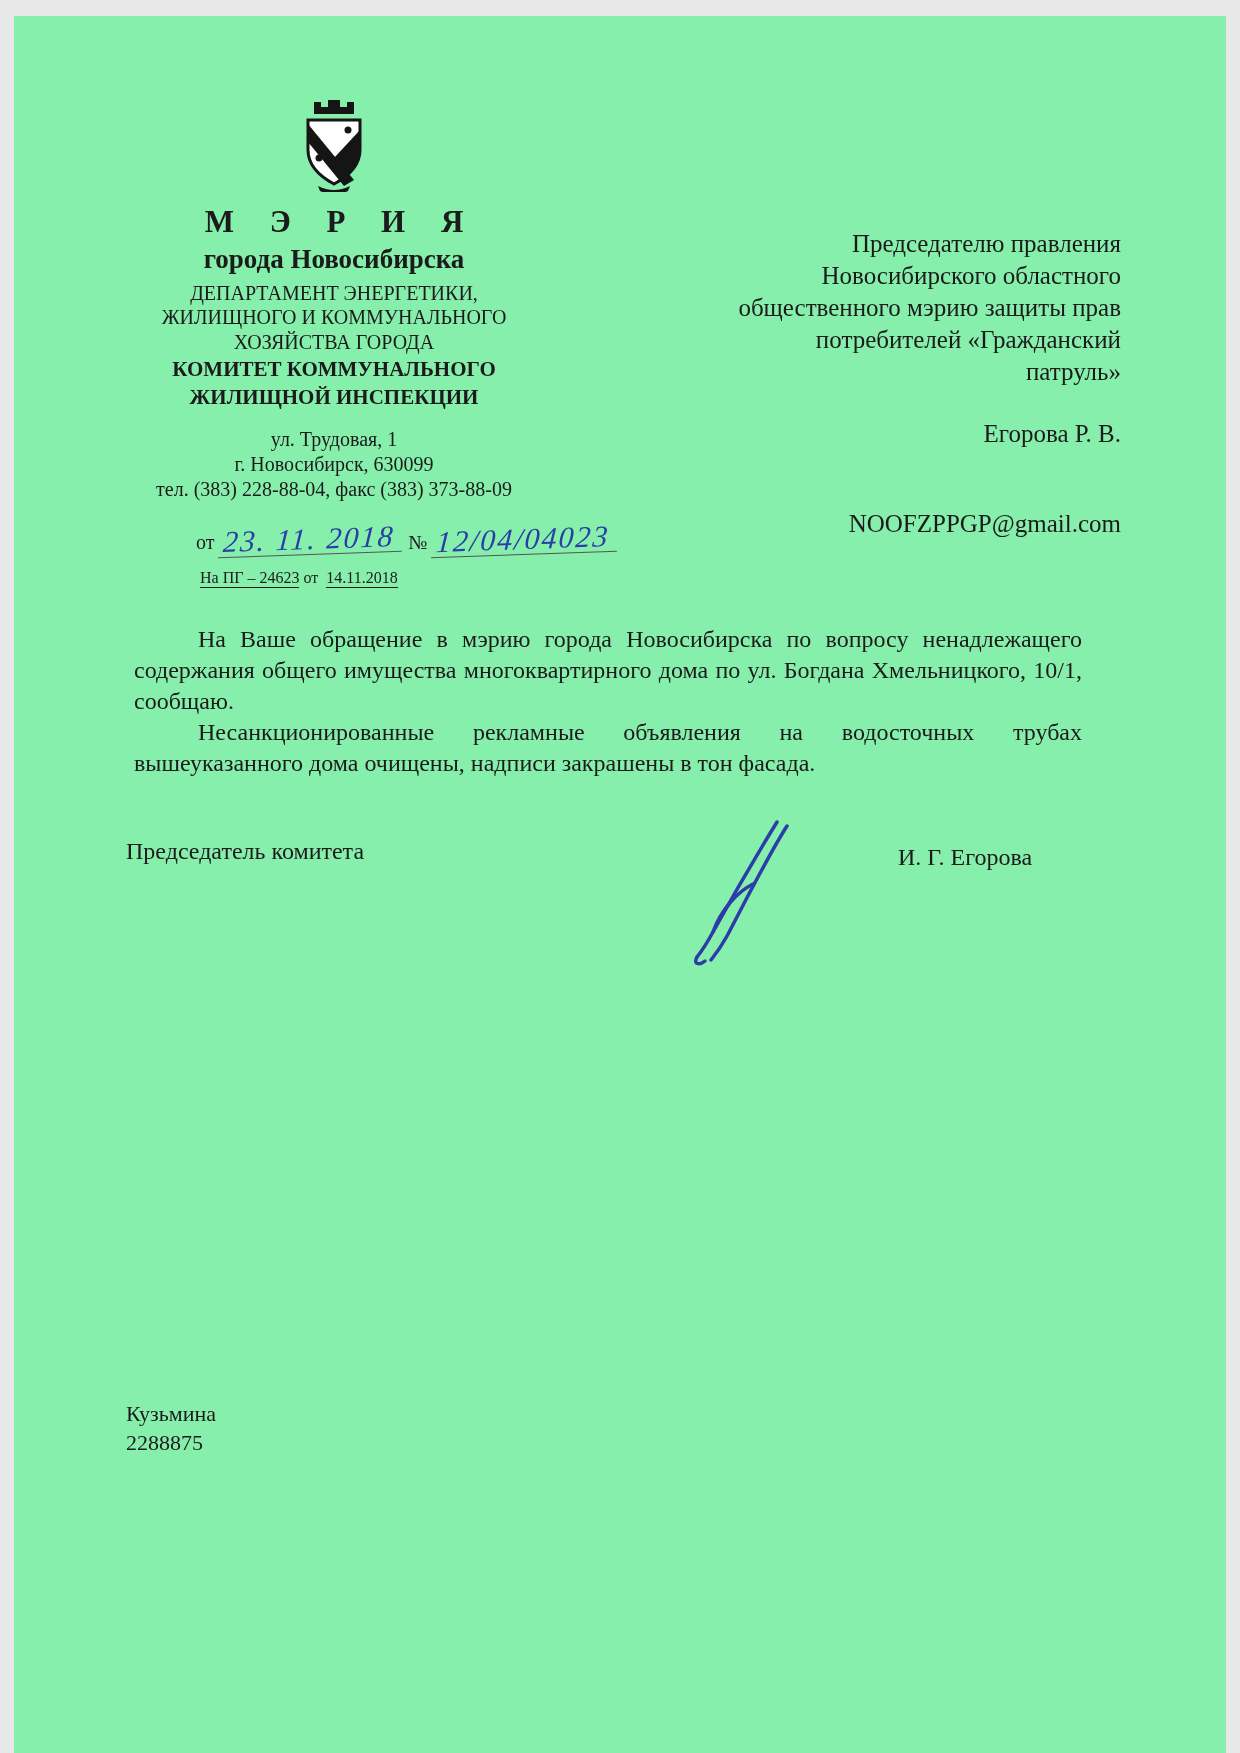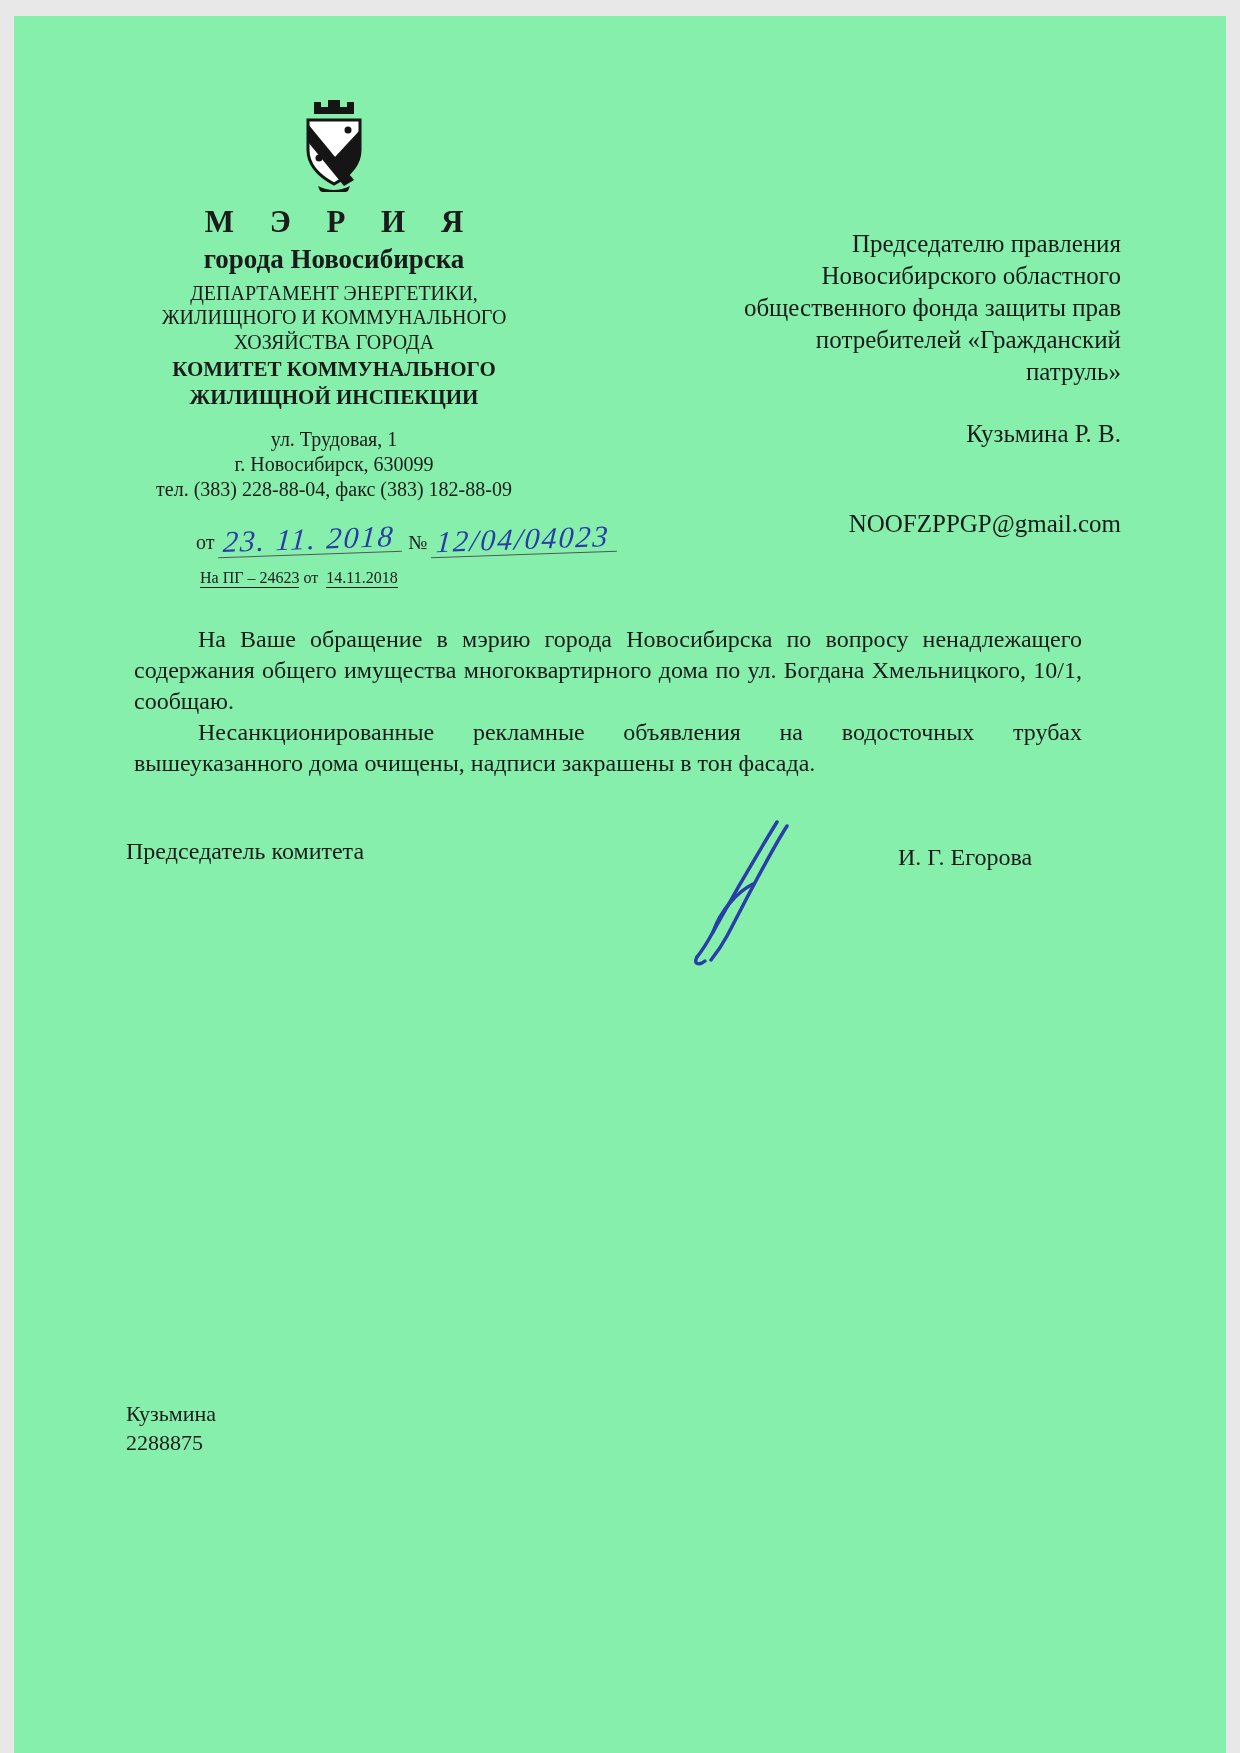--- a/index.html
+++ b/index.html
@@ -80,44 +80,44 @@
     <div class="dept-line">ДЕПАРТАМЕНТ ЭНЕРГЕТИКИ,</div>
     <div class="dept-line">ЖИЛИЩНОГО И КОММУНАЛЬНОГО</div>
     <div class="dept-line">ХОЗЯЙСТВА ГОРОДА</div>
 
     <div class="committee-line">КОМИТЕТ КОММУНАЛЬНОГО</div>
     <div class="committee-line">ЖИЛИЩНОЙ ИНСПЕКЦИИ</div>
 
     <div class="addr">
       <div class="addr-line">ул. Трудовая, 1</div>
       <div class="addr-line">г. Новосибирск, 630099</div>
-      <div class="addr-line">тел. (383) 228-88-04, факс (383) 182-88-09</div>
+      <div class="addr-line">тел. (383) 228-88-04, факс (383) 373-88-09</div>
     </div>
 
     <div class="date-line">
       <span>от</span>
       <span class="hand">23. 11. 2018</span>
       <span>№</span>
       <span class="hand">12/04/04023</span>
     </div>
 
     <div class="ref-line">
       <span class="u">На ПГ – 24623</span>
       <span>от</span>&nbsp;
       <span class="u">14.11.2018</span>
     </div>
   </div>
 
   <div class="recipient">
     <div class="rcpt-line">Председателю правления</div>
     <div class="rcpt-line">Новосибирского областного</div>
-    <div class="rcpt-line">общественного фонда защиты прав</div>
+    <div class="rcpt-line">общественного мэрию защиты прав</div>
     <div class="rcpt-line">потребителей «Гражданский</div>
     <div class="rcpt-line">патруль»</div>
-    <div class="rcpt-name">Кузьмина Р. В.</div>
+    <div class="rcpt-name">Егорова Р. В.</div>
     <div class="rcpt-email">NOOFZPPGP@gmail.com</div>
   </div>
 
   <div class="body-text">
     <p>На Ваше обращение в мэрию города Новосибирска по вопросу ненадлежащего содержания общего имущества многоквартирного дома по ул. Богдана Хмельницкого, 10/1, сообщаю.</p>
     <p>Несанкционированные рекламные объявления  на водосточных трубах вышеуказанного дома очищены, надписи закрашены в тон фасада.</p>
   </div>
 
   <div class="sign-title">Председатель комитета</div>
 

